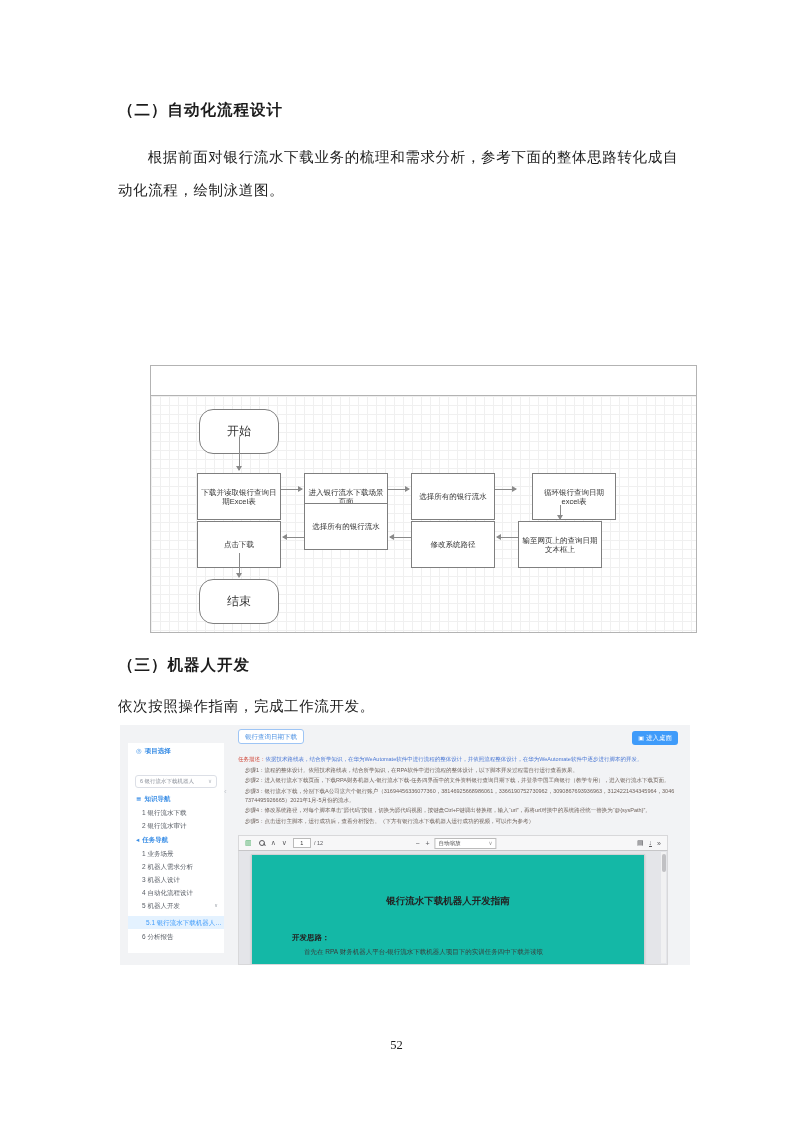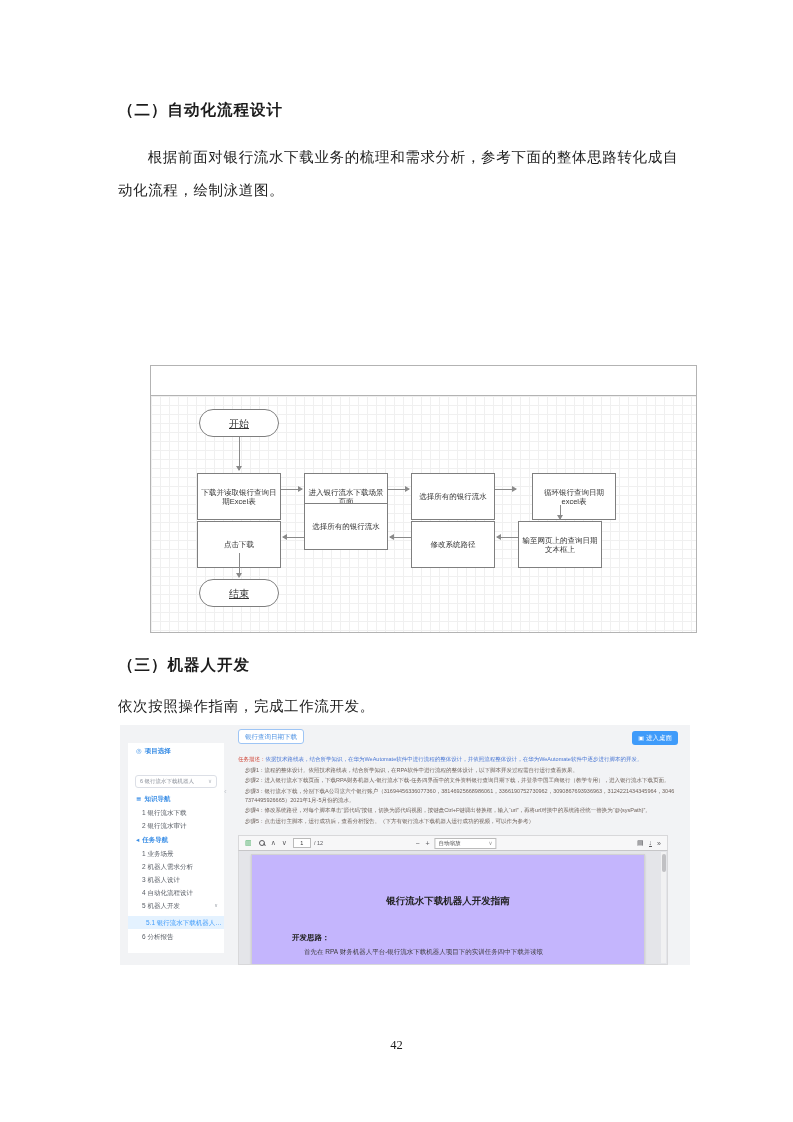--- a/index.html
+++ b/index.html
@@ -19,21 +19,21 @@
   .fig { position:absolute; left:150px; top:365px; width:547px; height:268px;
          border:1px solid #b3b3b3; background:#fff; }
   .fig-header { position:absolute; left:0; right:0; top:0; height:30px; border-bottom:1px solid #b3b3b3; background:#fff; }
   .fig-grid { position:absolute; left:0; right:0; top:30px; bottom:0;
       background-image:linear-gradient(#f0f0f0 1px, transparent 1px),
                        linear-gradient(90deg,#f0f0f0 1px, transparent 1px);
       background-size:9px 9px; }
   .fc-node { position:absolute; display:flex; align-items:center; justify-content:center;
       text-align:center; background:#fff; border:1px solid #7f7f7f; color:#333;
       font-size:7.5px; line-height:9px; padding:1px 3px; }
-  .fc-stadium { width:80px; height:28px; border-radius:14px; font-size:10px;text-decoration:underline; }
+  .fc-stadium { width:80px; height:45px; border-radius:14px; font-size:12px; }
   .fc-box { width:84px; height:47px; }
   .ar { position:absolute; background:#8a8a8a; }
   .ar.v { width:1px; } .ar.h { height:1px; }
   .ar.down::after { content:""; position:absolute; left:-3px; bottom:-1px;
       border-top:5px solid #8a8a8a; border-left:3.5px solid transparent; border-right:3.5px solid transparent; }
   .ar.right::after { content:""; position:absolute; right:-1px; top:-3px;
       border-left:5px solid #8a8a8a; border-top:3.5px solid transparent; border-bottom:3.5px solid transparent; }
   .ar.left::after { content:""; position:absolute; left:-1px; top:-3px;
       border-right:5px solid #8a8a8a; border-top:3.5px solid transparent; border-bottom:3.5px solid transparent; }
   
@@ -79,21 +79,21 @@
   .pg-tot { font-size:5.5px; margin-left:3px; color:#5b5b5f; }
   .tb-center { position:absolute; left:50%; transform:translateX(-50%); display:flex; align-items:center; }
   .zoom-sel { width:62px; height:11px; background:#fff; border:1px solid #bbb; font-size:5.5px;
               color:#444; line-height:9px; padding:0 3px; margin-left:5px; }
   .zoom-sel .ic { float:right; color:#999; }
   .tb-right { position:absolute; right:6px; display:flex; align-items:center; }
   .tb-right .tbi { margin-left:5px; }
   .dl { display:inline-block; border-bottom:1px solid #5b5b5f; line-height:6px; }
   .pdf-canvas { position:absolute; left:0; right:0; top:16px; bottom:0; background:#e4e5e9;
                 border:1px solid #d8d8da; border-top:none; overflow:hidden; }
-  .pdf-page { position:absolute; left:12px; right:22px; top:3px; height:150px; background:#c4b5fd;
+  .pdf-page { position:absolute; left:12px; right:22px; top:3px; height:150px; background:#14b8a6;
               border:1px solid #d2d2d4; box-shadow:0 1px 2px rgba(0,0,0,.15); overflow:hidden; }
   .pdf-title { position:absolute; left:0; right:0; top:40px; text-align:center;
                font-weight:bold; font-size:9.5px; color:#222; }
   .pdf-h { position:absolute; left:40px; top:78px; font-weight:bold; font-size:7.5px; color:#222; }
   .pdf-t { position:absolute; left:52px; top:93px; font-size:6.5px; color:#3a3a3a; }
   .vsb { position:absolute; right:1px; top:1px; bottom:1px; width:5px; background:#f1f1f2; }
   .vsb-thumb { position:absolute; left:.5px; top:2px; width:4px; height:18px; background:#c1c1c4; border-radius:2px; }
 </style>
 </head>
 <body>
@@ -194,14 +194,14 @@
           <div class="pdf-h">开发思路：</div>
           <div class="pdf-t">首先在 RPA 财务机器人平台-银行流水下载机器人项目下的实训任务四中下载并读取</div>
         </div>
         <div class="vsb">
             <div class="vsb-thumb"></div>
           </div>
       </div>
     </div>
   </div>
 
-  <div class="pagenum">42</div>
+  <div class="pagenum">52</div>
 </div>
 
 </body></html>

